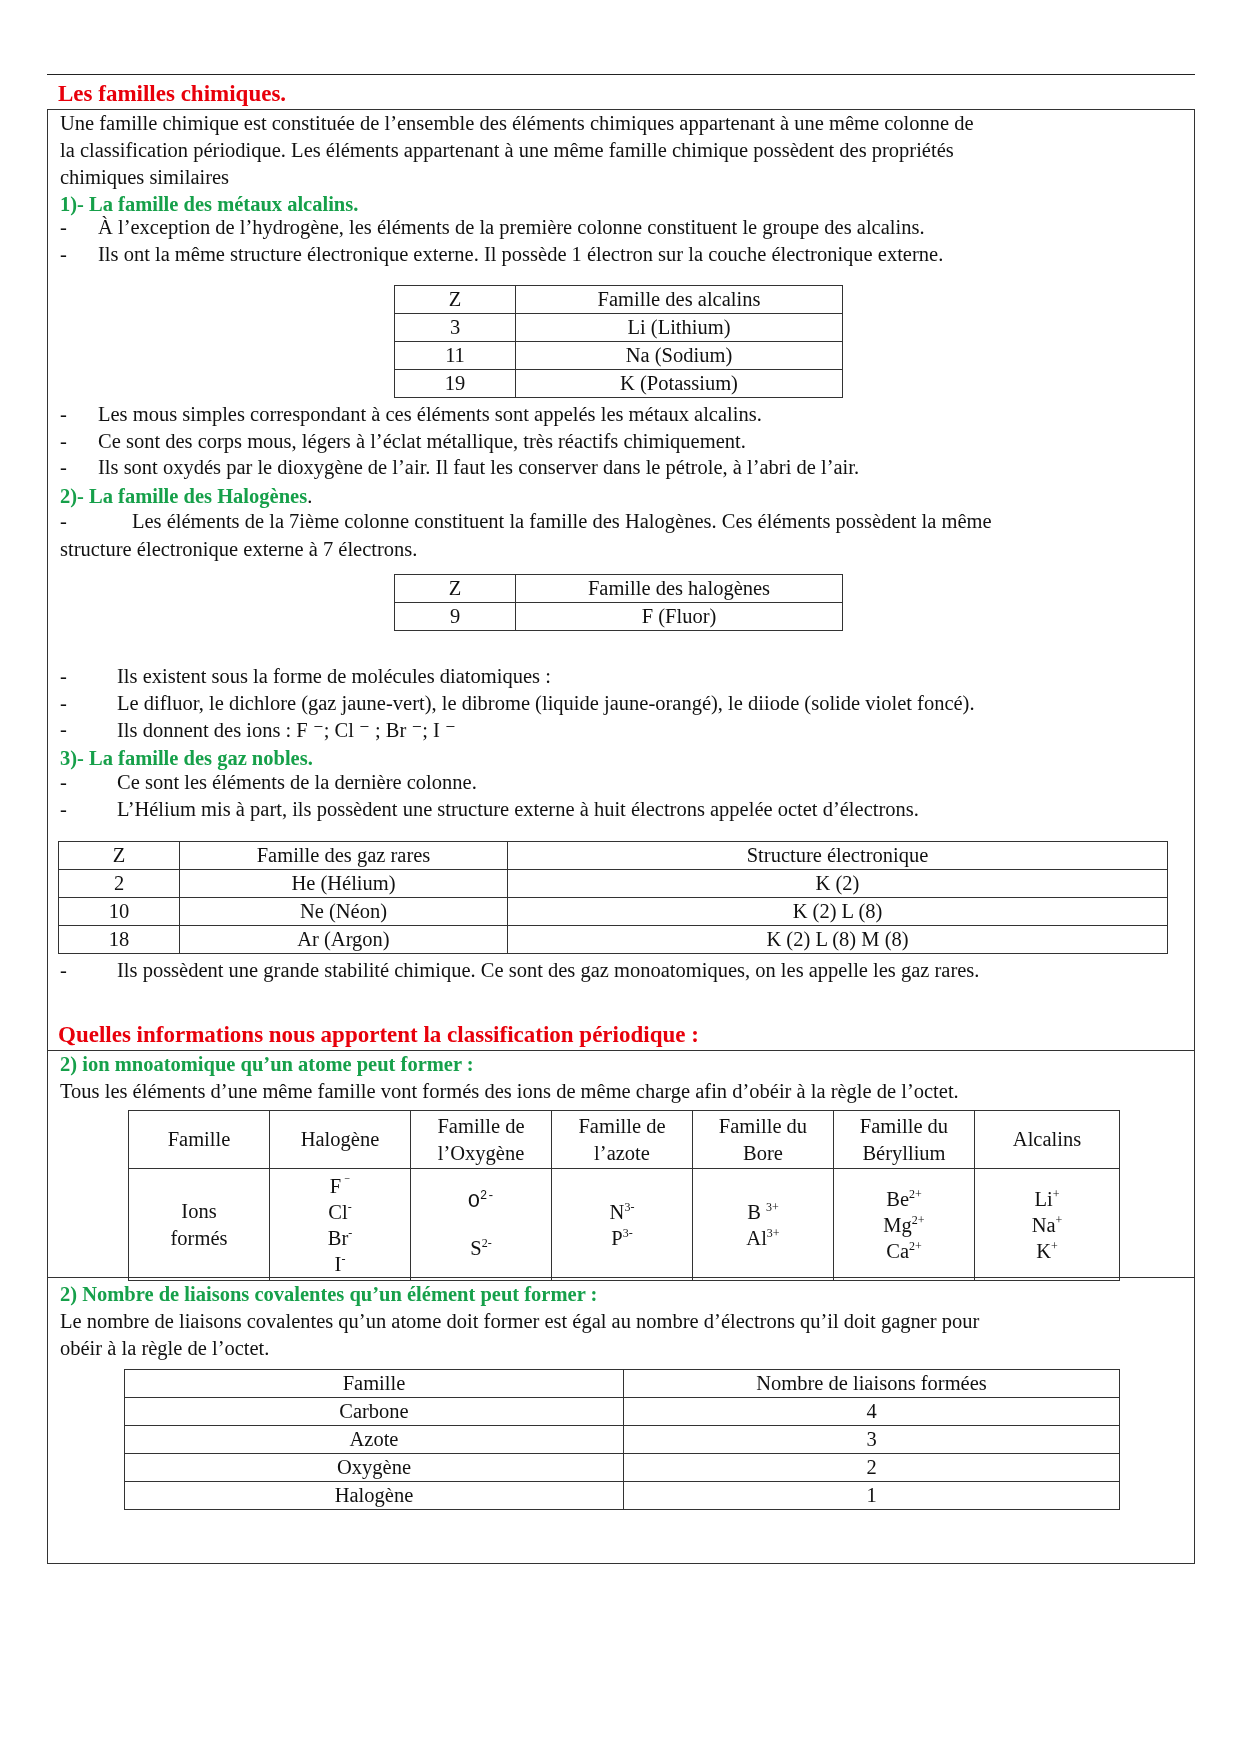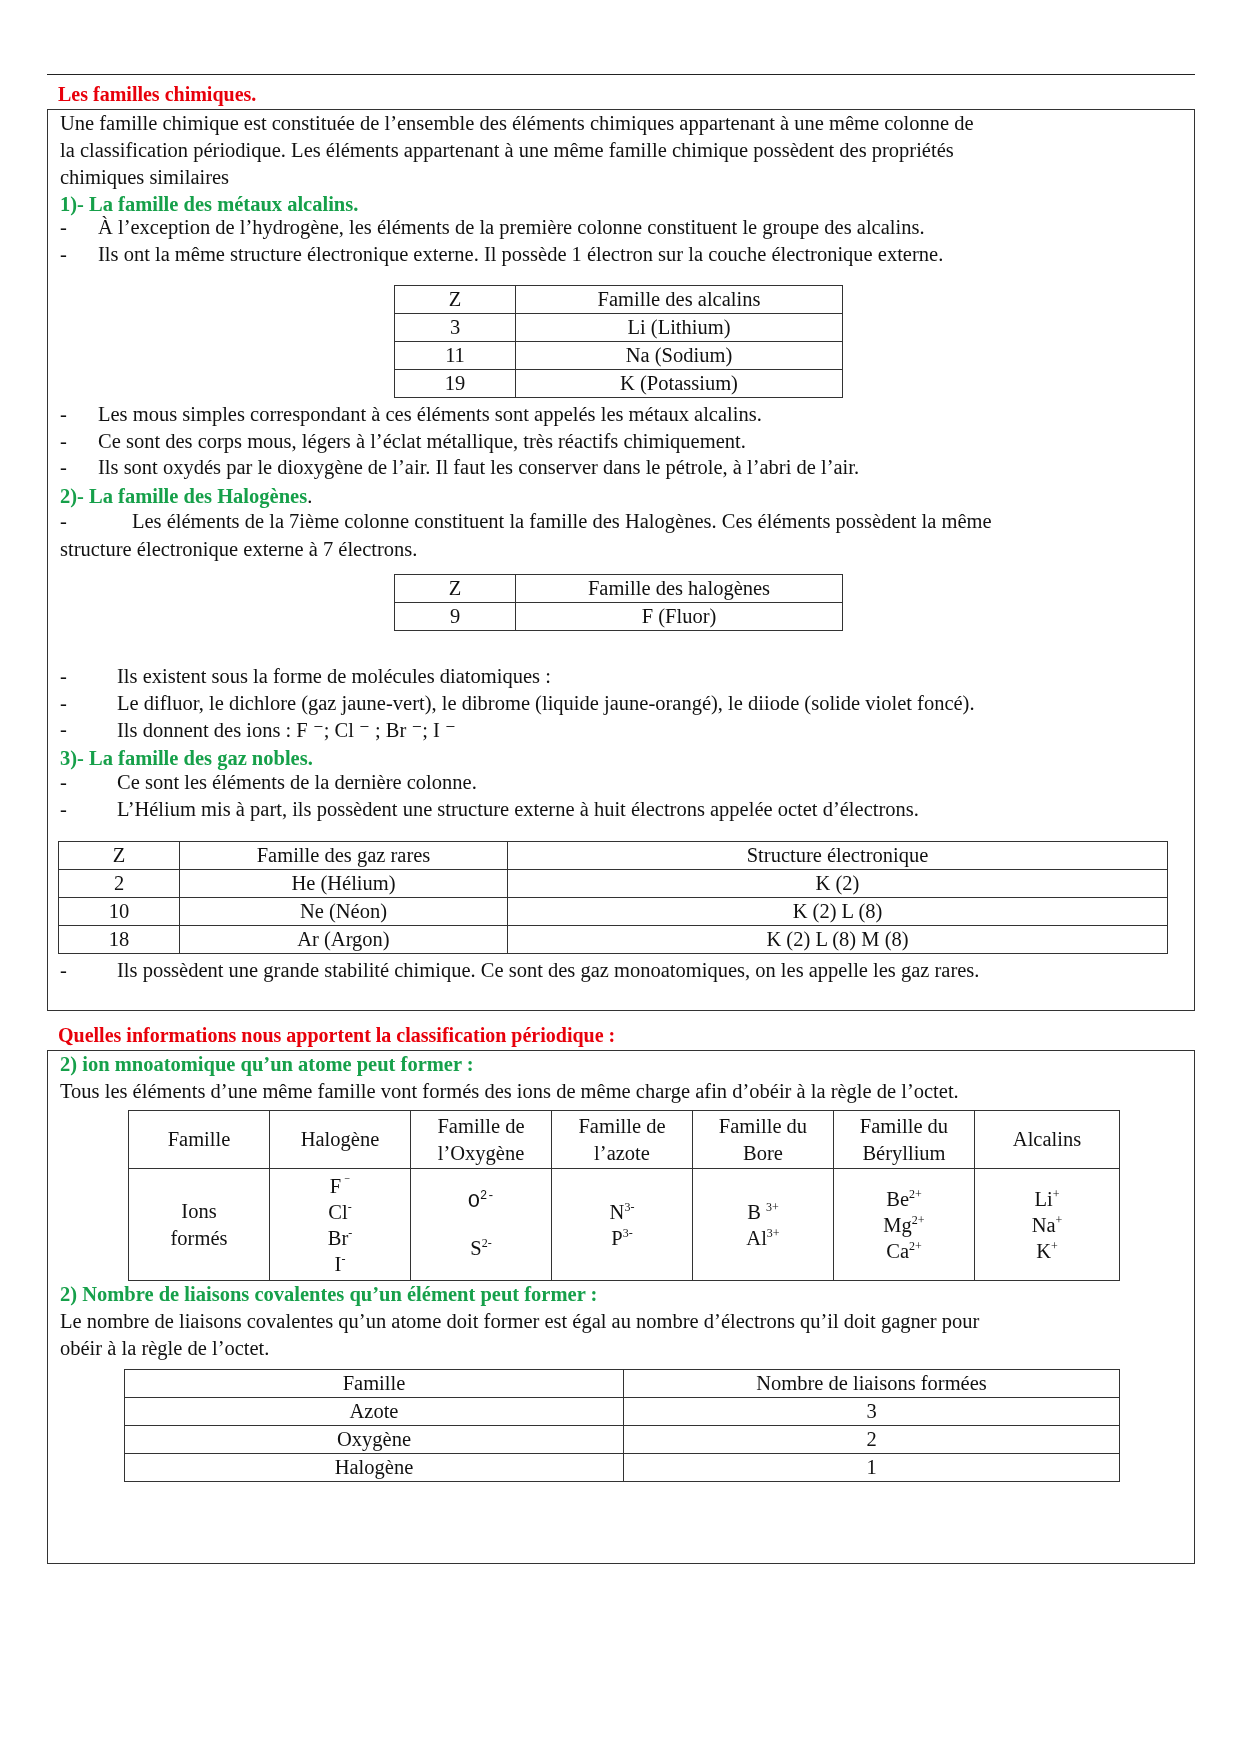--- a/index.html
+++ b/index.html
@@ -1,35 +1,35 @@
 <!DOCTYPE html>
 <html><head>
 <meta charset="utf-8">
 <style>
   html, body { margin: 0; padding: 0; background: #ffffff; }
   body { width: 1240px; height: 1754px; position: relative; font-family: "Liberation Serif", "DejaVu Serif", serif; color: #111; font-size: 20.5px; }
   .topline { position: absolute; left: 47px; top: 74px; width: 1148px; height: 0; border-top: 1.5px solid #222; }
-  .sec-title { position: absolute; left: 58px; font-weight: bold; color: #e8000b; font-size: 20px; line-height: 30px; }
+  .sec-title { position: absolute; left: 58px; font-weight: bold; color: #e8000b; font-size: 23px; line-height: 30px; }
   .box { position: absolute; left: 47px; width: 1148px; border: 1.5px solid #333; box-sizing: border-box; }
   .line { position: absolute; left: 12px; white-space: nowrap; line-height: 27px; }
   .green { color: #16a04a; font-weight: bold; }
   .bullet { position: absolute; left: 12px; }
   .btext { position: absolute; white-space: nowrap; }
   table { border-collapse: collapse; position: absolute; }
   td { border: 1.5px solid #333; text-align: center; padding: 0; line-height: 27px; font-size: 20.5px; }
   sup { font-size: 12px; vertical-align: 8px; line-height: 0; }
 </style>
 </head>
 <body>
 
 <div class="topline"></div>
 
 <div class="sec-title" style="top:79px;">Les familles chimiques.</div>
 
-<div class="box" style="top:109px; height:902px;">
+<div class="box" style="top:109px; height:1169px;">
   <div class="line" style="top:0px;">Une famille chimique est constituée de l’ensemble des éléments chimiques appartenant à une même colonne de</div>
   <div class="line" style="top:27px;">la classification périodique. Les éléments appartenant à une même famille chimique possèdent des propriétés</div>
   <div class="line" style="top:54px;">chimiques similaires</div>
 
   <div class="line green" style="top:81px;">1)- La famille des métaux alcalins.</div>
   <div>
       <span class="bullet" style="top:106px;">-</span>
       <span class="btext" style="left:50px; top:106px;">À l’exception de l’hydrogène, les éléments de la première colonne constituent le groupe des alcalins.</span>
     </div>
   <div>
@@ -219,20 +219,24 @@
   <div class="line" style="top:257px;">Le nombre de liaisons covalentes qu’un atome doit former est égal au nombre d’électrons qu’il doit gagner pour</div>
   <div class="line" style="top:284px;">obéir à la règle de l’octet.</div>
 
   <table style="left:76px; top:318px; width:996px;">
     <tbody>
         <tr>
           <td style="width:498px;">Famille</td>
           <td>Nombre de liaisons formées</td>
         </tr>
     <tr>
+          <td>Carbone</td>
+          <td>4</td>
+        </tr>
+    <tr>
           <td>Azote</td>
           <td>3</td>
         </tr>
     <tr>
           <td>Oxygène</td>
           <td>2</td>
         </tr>
     <tr>
           <td>Halogène</td>
           <td>1</td>

